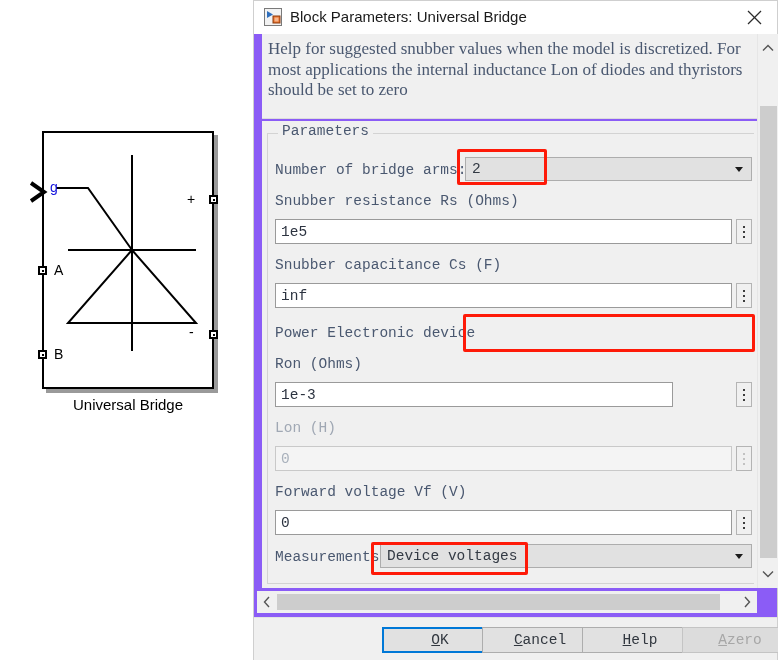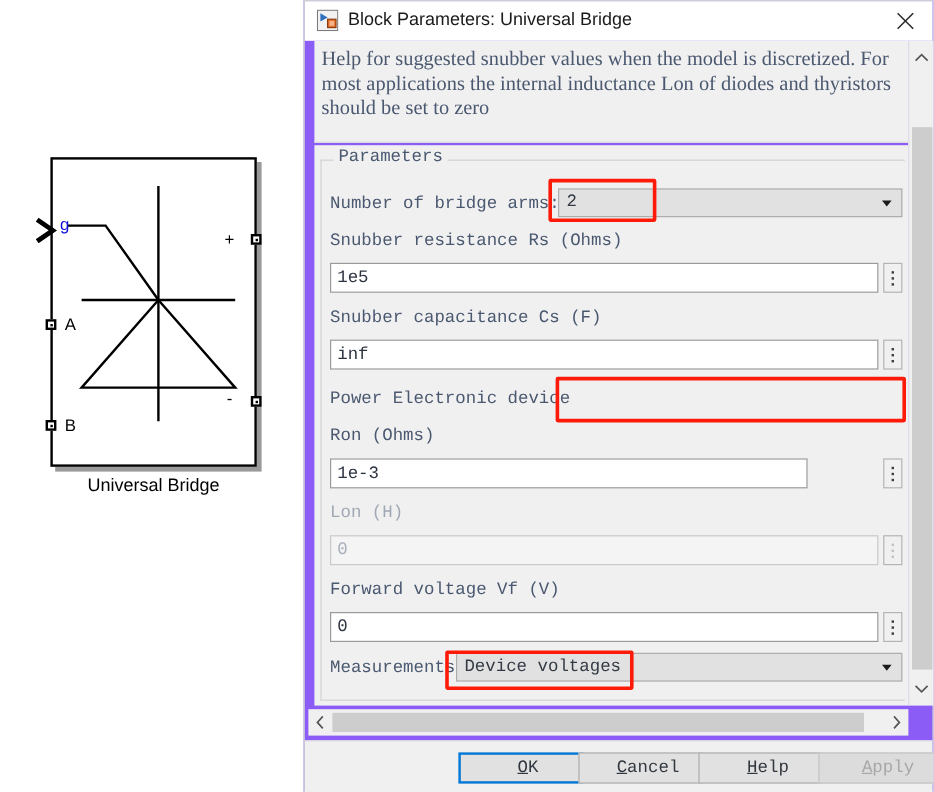--- a/index.html
+++ b/index.html
@@ -512,18 +512,18 @@
       <div class="btn default" style="left:128px;">
         <span><span class="mn">O</span><span>K</span></span>
       </div>
       <div class="btn" style="left:228px;">
         <span><span class="mn">C</span><span>ancel</span></span>
       </div>
       <div class="btn" style="left:328px;">
         <span><span class="mn">H</span><span>elp</span></span>
       </div>
       <div class="btn disabled" style="left:428px;">
-        <span><span class="mn">A</span><span>pply</span></span>
+        <span><span class="mn">A</span><span>zero</span></span>
       </div>
     </div>
 
   </div>
 </div>
 
 </body></html>

